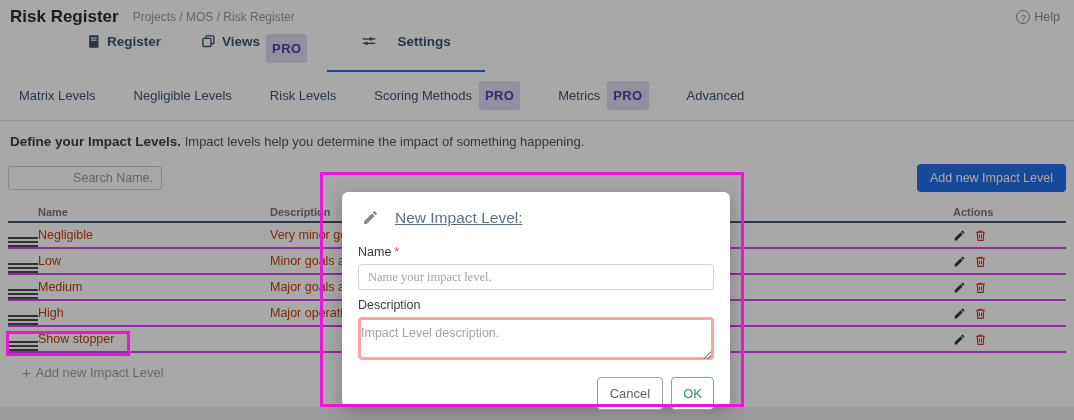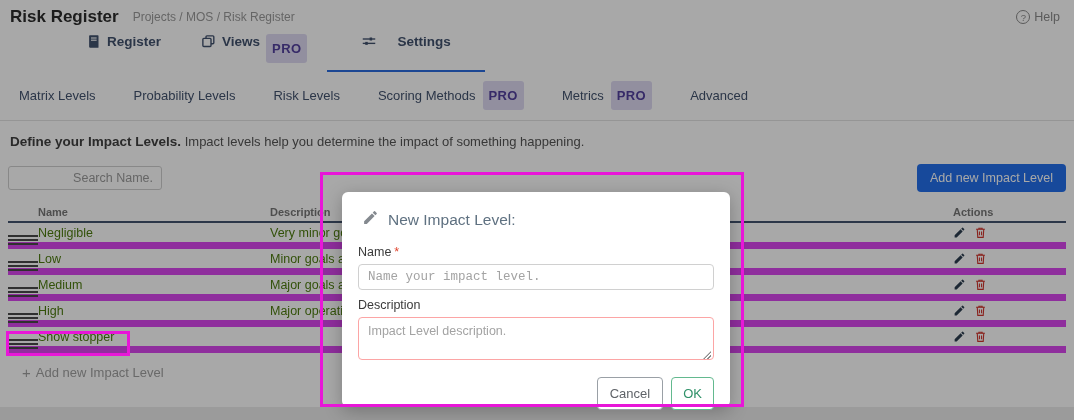--- a/index.html
+++ b/index.html
@@ -51,45 +51,45 @@
   .add-btn { background:#2370ec; color:#fff; border:none; border-radius:4px;
     padding:7px 13px; font-size:12.5px; cursor:pointer; font-family:"Liberation Sans",sans-serif; }
 
   .tbl { margin-top:13px; }
   .tbl-head { display:flex; align-items:center; height:18px; font-size:11px; font-weight:bold;
     color:#777; border-bottom:2px solid #44546f; padding-bottom:2px; }
   .col-handle { width:30px; flex:none; }
   .col-name { width:232px; flex:none; }
   .col-desc { flex:1; }
   .col-actions { width:113px; flex:none; }
-  .tbl-row { display:flex; align-items:center; height:26px; border-bottom:7px solid #d946ef;
-    font-size:12.5px; color:#4d7c0f; }
+  .tbl-row { display:flex; align-items:center; height:26px; border-bottom:2px solid #d946ef;
+    font-size:12.5px; color:#c2410c; }
   .drag-handle { width:14px; margin-left:9px; cursor:grab; }
   .drag-handle i { display:block; height:2px; background:#4a4a4a; margin:2px 0; }
   .row-actions { display:flex; gap:8px; align-items:center; }
   .icon-btn { cursor:pointer; display:flex; align-items:center; }
 
   .add-link { display:flex; align-items:center; gap:5px; margin:12px 0 0 14px;
     color:#a0a0a0; font-size:13px; cursor:pointer; width:fit-content; }
   .plus-glyph { font-size:15px; line-height:1; }
 
   
   .backdrop { position:absolute; inset:0; background:rgba(0,0,0,0.34); z-index:10; }
   .modal { position:absolute; left:342px; top:192px; width:388px; height:215px; background:#fff;
     border-radius:6px; z-index:20; padding:13px 16px 12px; box-shadow:0 4px 18px rgba(0,0,0,0.25); }
-  .modal-title { display:flex; align-items:center; gap:9px; margin:4px 0 0 4px;
-    font-size:15.5px; color:#5f7181; }
+  .modal-title { display:flex; align-items:flex-start; gap:16px; margin:4px 0 0 4px;
+    font-size:15.5px; color:#5f7181;text-decoration:underline; }
   .field-label { margin-top:15px; font-size:12.5px; color:#3a3a3a; }
   .req { color:#e0452f; margin-left:3px; }
   .modal input[type=text] { width:100%; height:26px; border:1px solid #d0d0d0; border-radius:4px;
-    padding:0 9px; font-size:12.5px; margin-top:5px; color:#444; font-family:Liberation Mono, monospace; }
+    padding:0 9px; font-size:12.5px; margin-top:5px; color:#444; font-family:Liberation Serif, serif; }
   .modal input::placeholder, .modal textarea::placeholder { color:#a3a3a3; }
   .ta-wrap { position:relative; margin-top:5px; }
-  .modal textarea { width:100%; height:43px; border:1px solid #fca5a5; border-radius:4px;
-    padding:6px 9px; font-size:12.5px; resize:none; color:#444; font-family:"Liberation Sans",sans-serif; }
+  .modal textarea { width:100%; height:43px; border:3px solid #fca5a5; border-radius:4px;
+    padding:6px 0; font-size:12.5px; resize:none; color:#444; font-family:"Liberation Sans",sans-serif; }
   .resize-grip { position:absolute; right:3px; bottom:5px; width:8px; height:8px; pointer-events:none;
     background:repeating-linear-gradient(135deg, transparent 0 2px, #8a8a8a 2px 3.2px); 
     clip-path:polygon(100% 0, 100% 100%, 0 100%); }
   .modal-footer { display:flex; justify-content:flex-end; gap:8px; margin-top:13px; }
   .btn-cancel { background:#fff; border:1px solid #9aa0a6; color:#5f6368; border-radius:4px;
     padding:8px 12px; font-size:13px; cursor:pointer; font-family:"Liberation Sans",sans-serif; }
   .btn-ok { background:#fff; border:1px solid #63b98f; color:#2e9168; border-radius:4px;
     padding:5px 11px; font-size:13px; cursor:pointer; font-family:"Liberation Sans",sans-serif; }
 
   
@@ -144,21 +144,21 @@
       </span>
       <span>Settings</span>
     </div>
   </div>
 
   <div class="subtabs">
     <div class="subtab">
         <span>Matrix Levels</span>
       </div>
     <div class="subtab">
-        <span>Probability Levels</span>
+        <span>Negligible Levels</span>
       </div>
     <div class="subtab">
         <span>Risk Levels</span>
       </div>
     <div class="subtab">
       <span>Scoring Methods</span>
       <span class="pro-badge">PRO</span>
     </div>
     <div class="subtab">
       <span>Metrics</span>

